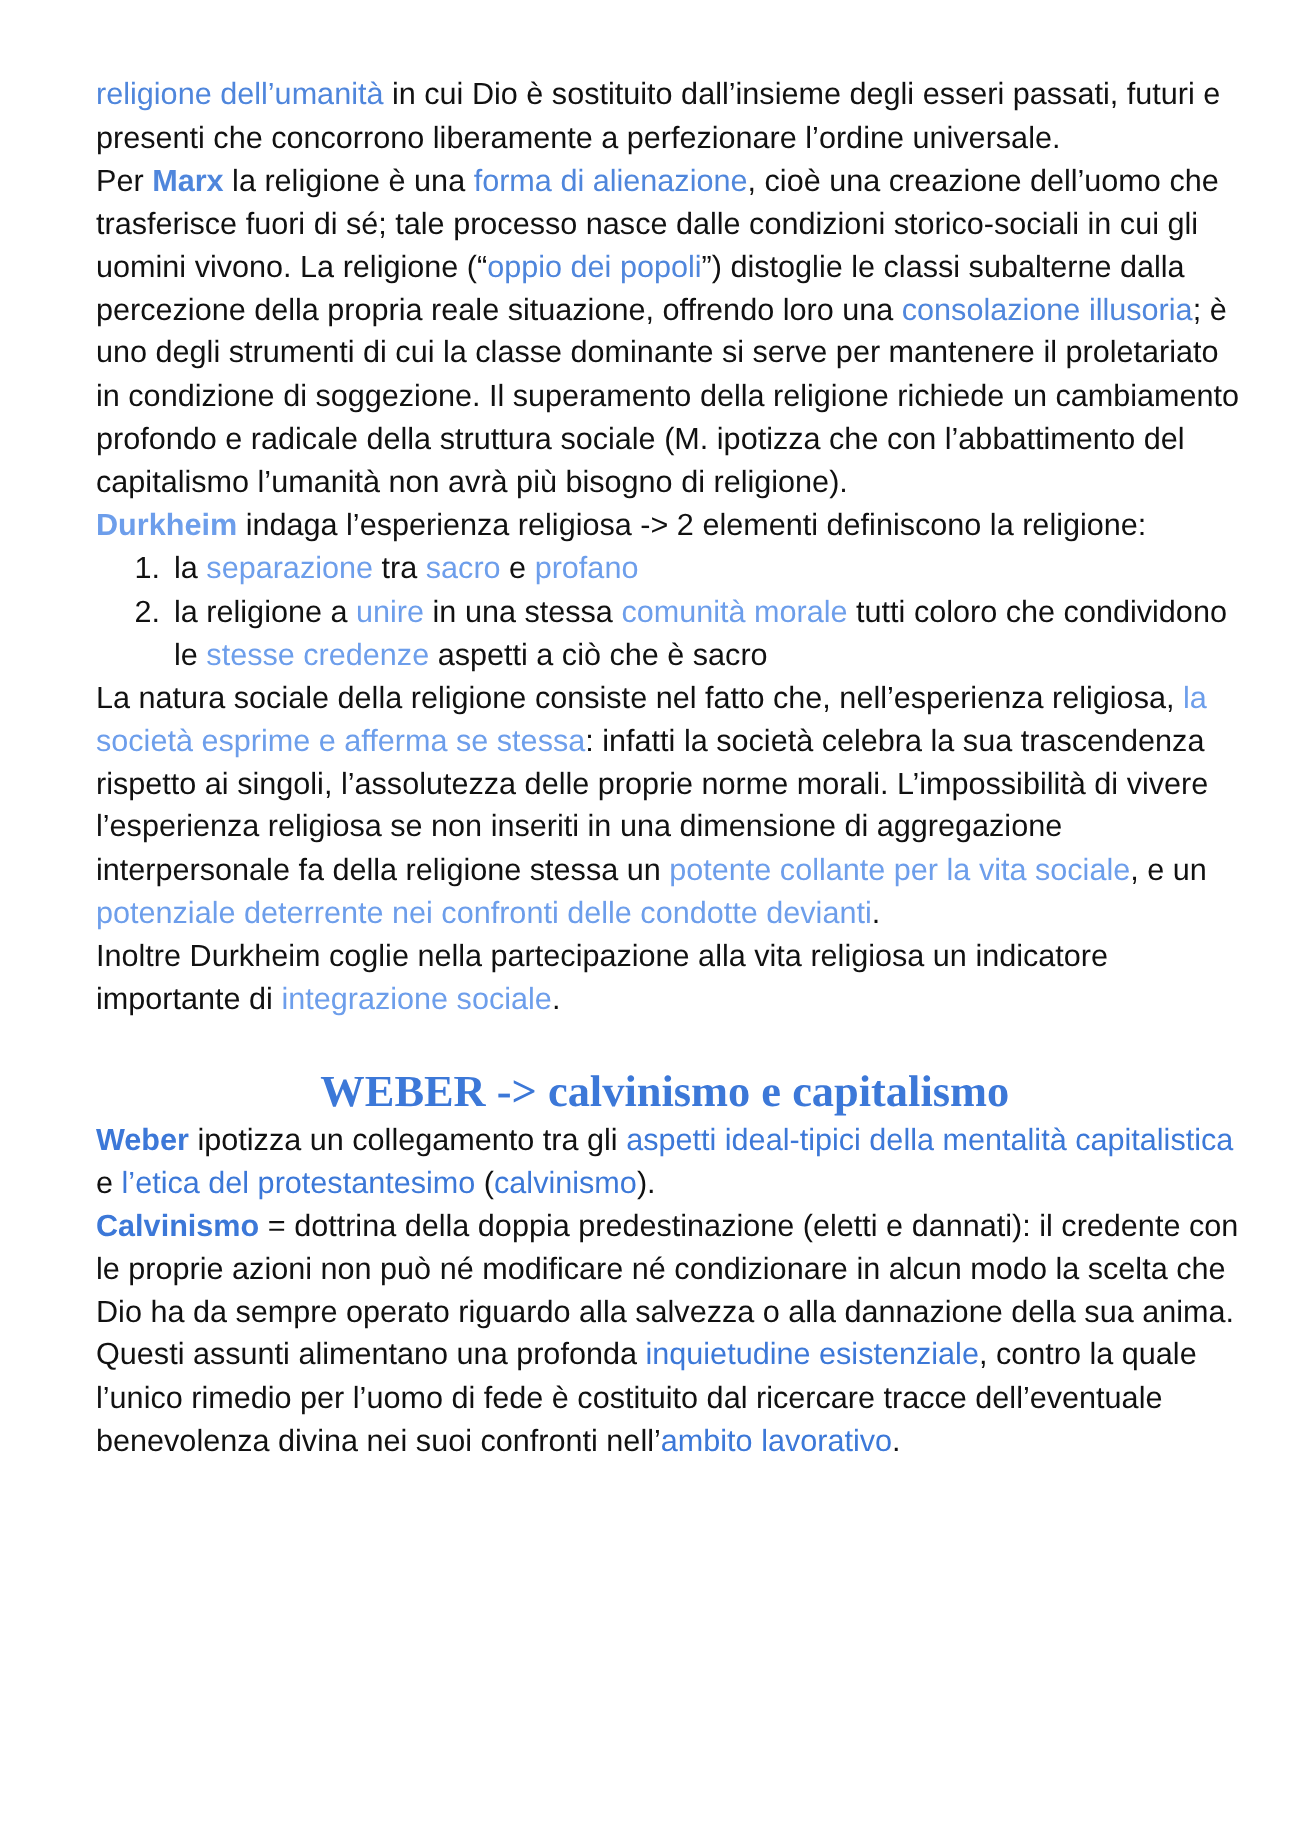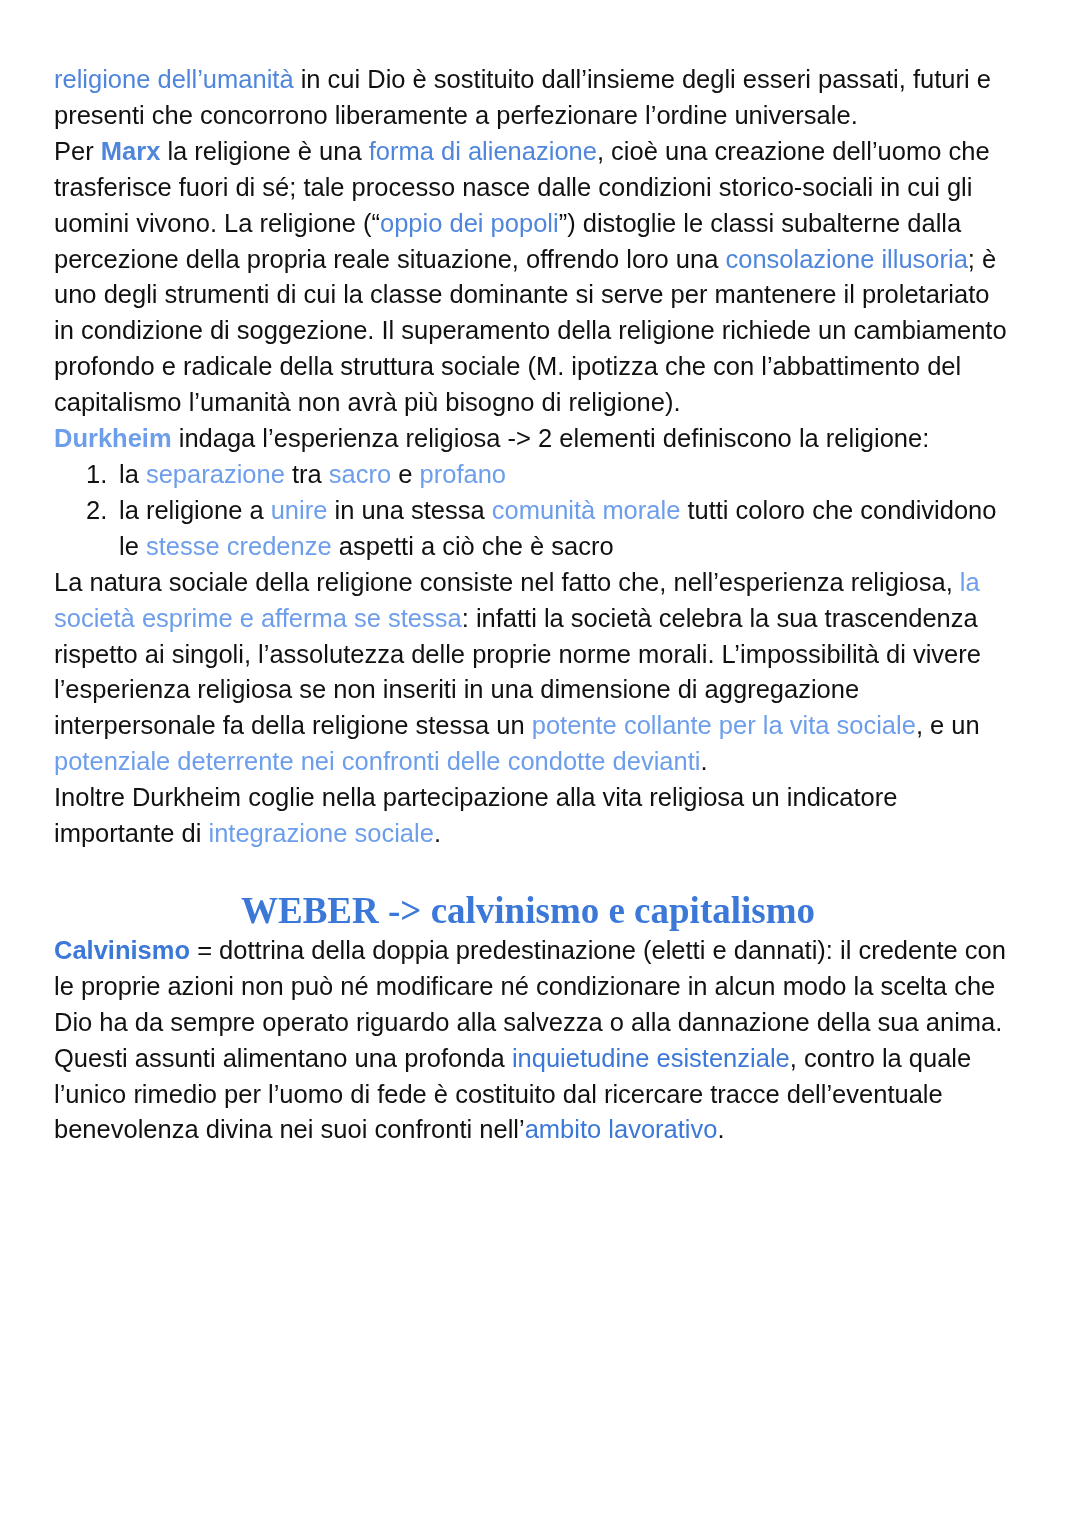--- a/index.html
+++ b/index.html
@@ -8,21 +8,21 @@
       background: #ffffff;
     }
     body {
       width: 1080px;
       height: 1525px;
       position: relative;
       overflow: hidden;
     }
     .page {
       position: absolute;
-      left: 54px;
+      left: 80px;
       top: 62px;
       width: 960px;
       font-family: "Liberation Sans", sans-serif;
       font-size: 25.5px;
       line-height: 35.9px;
       color: #111111;
     }
     .para { margin: 0; }
     .hl-marx { color: #4f86dc; }
     .hl-durk { color: #6d9eeb; }
@@ -74,19 +74,20 @@
     </ol>
 
     <p class="para"><span>La natura sociale della religione consiste nel fatto che, nell’esperienza religiosa, </span><span class="hl-durk">la società esprime e afferma se stessa</span><span>: infatti la società celebra la sua trascendenza rispetto ai singoli, l’assolutezza delle proprie norme morali. L’impossibilità di vivere l’esperienza religiosa se non inseriti in una dimensione di aggregazione interpersonale fa della religione stessa un </span><span class="hl-durk">potente collante per la vita sociale</span><span>, e un </span><span class="hl-durk">potenziale deterrente nei confronti delle condotte devianti</span><span>.</span></p>
 
     <p class="para"><span>Inoltre Durkheim coglie nella partecipazione alla vita religiosa un indicatore importante di </span><span class="hl-durk">integrazione sociale</span><span>.</span></p>
   </section>
 
   <section>
     <h2 class="heading heading-weber"><span class="h-bold">WEBER</span><span> -&gt; calvinismo e capitalismo</span></h2>
 
+    <p class="para"><span class="hl-weber b">Weber</span><span> ipotizza un collegamento tra gli </span><span class="hl-weber">aspetti ideal-tipici della mentalità capitalistica</span><span> e </span><span class="hl-weber">l’etica del protestantesimo</span><span> (</span><span class="hl-weber">calvinismo</span><span>).</span></p>
 
     <p class="para"><span class="hl-weber b">Calvinismo</span><span> = dottrina della doppia predestinazione (eletti e dannati): il credente con le proprie azioni non può né modificare né condizionare in alcun modo la scelta che Dio ha da sempre operato riguardo alla salvezza o alla dannazione della sua anima.</span></p>
 
     <p class="para"><span>Questi assunti alimentano una profonda </span><span class="hl-weber">inquietudine esistenziale</span><span>, contro la quale l’unico rimedio per l’uomo di fede è costituito dal ricercare tracce dell’eventuale benevolenza divina nei suoi confronti nell’</span><span class="hl-weber">ambito lavorativo</span><span>.</span></p>
   </section>
 
 </div>
 
 </body></html>

